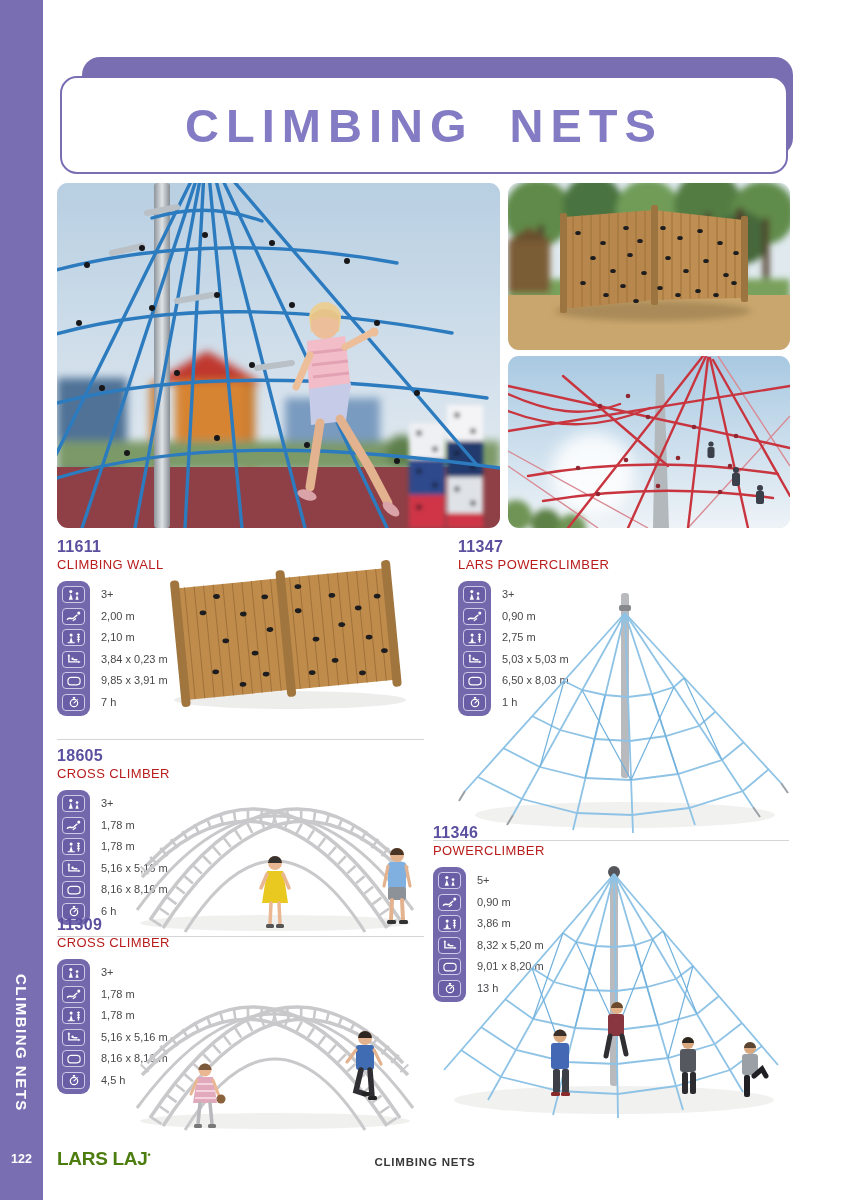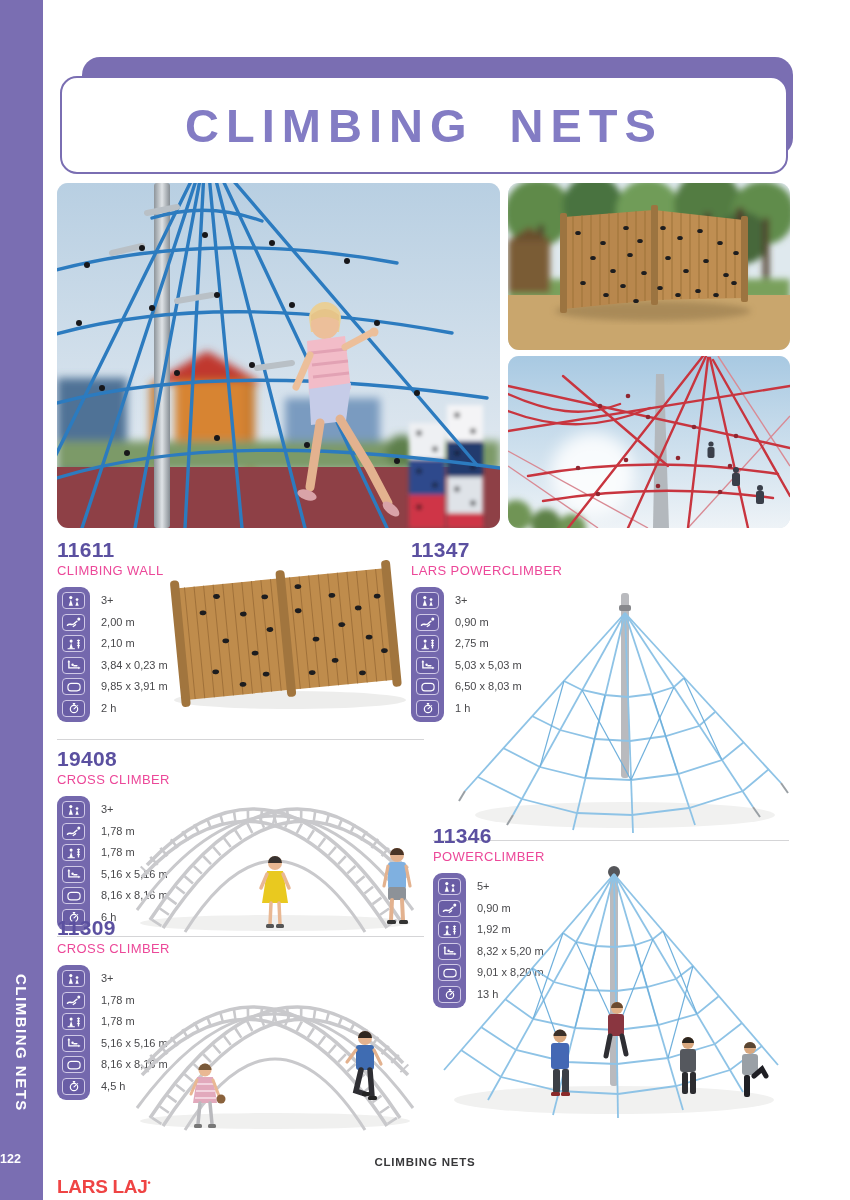--- a/index.html
+++ b/index.html
@@ -7,51 +7,51 @@
     width:850px;height:1200px;position:relative;background:#ffffff;
     font-family:"Liberation Sans","DejaVu Sans",sans-serif;overflow:hidden;
   }
   
   .sidebar{position:absolute;left:0;top:0;width:43px;height:1200px;background:#7a6eb2}
   .side-label{
     position:absolute;left:0;top:968px;width:43px;height:150px;
     display:flex;align-items:center;justify-content:center;
     writing-mode:vertical-rl;color:#fff;font-weight:bold;font-size:15px;letter-spacing:1.5px;
   }
-  .page-num{position:absolute;left:0;top:1152px;width:43px;text-align:left;color:#fff;font-weight:bold;font-size:12.5px}
+  .page-num{position:absolute;left:0;top:1152px;width:43px;text-align:center;color:#fff;font-weight:bold;font-size:12.5px}
   
   .hdr-shadow{position:absolute;left:82px;top:57px;width:711px;height:99px;background:#7a6eb2;border-radius:18px}
   .hdr-box{
     position:absolute;left:60px;top:76px;width:724px;height:94px;background:#fff;
     border:2px solid #7a6eb2;border-radius:17px;display:flex;align-items:center;justify-content:center;
   }
   .hdr-title{color:#837cc4;font-size:47px;font-weight:bold;letter-spacing:7px;word-spacing:16px;white-space:nowrap}
   
   .photo{position:absolute;border-radius:11px;overflow:hidden;background:#dfe7ee}
   #photo1{left:57px;top:183px;width:443px;height:345px}
   #photo2{left:508px;top:183px;width:282px;height:167px}
   #photo3{left:508px;top:356px;width:282px;height:172px}
   .photo svg,.prod-img svg{display:block;width:100%;height:100%}
   
   .product{position:absolute}
-  .prod-id{font-size:21px;font-weight:bold;color:#5b50a0;letter-spacing:.3px}
-  .prod-name{font-size:13px;color:#ec4899;letter-spacing:.4px;margin-top:1px}
+  .prod-id{font-size:16px;font-weight:bold;color:#5b50a0;letter-spacing:.3px}
+  .prod-name{font-size:13px;color:#b91c1c;letter-spacing:.4px;margin-top:1px}
   .specs{display:flex;margin-top:9px}
   .spec-bar{background:#7468ad;border-radius:9px;padding:5px;display:flex;flex-direction:column;gap:4.5px}
   .spec-cell{
     width:23px;height:17px;background:#695da5;border:1.3px solid #cfc8e6;border-radius:4px;
     box-sizing:border-box;display:flex;align-items:center;justify-content:center;
   }
   .spec-cell svg{width:16px;height:12px;display:block}
   .spec-vals{display:flex;flex-direction:column;gap:4.5px;padding:5px 0 0 11px}
   .spec-val{height:17px;line-height:17px;font-size:11px;color:#48484b;white-space:nowrap}
   .prod-img{position:absolute}
   .divider{position:absolute;height:1px;background:#d5d5d7}
   
-  .footer-brand{position:absolute;left:57px;top:1176px;color:#ef4444;font-size:19px;font-weight:bold;letter-spacing:-.3px}
+  .footer-brand{position:absolute;left:57px;top:1148px;color:#4d7c0f;font-size:19px;font-weight:bold;letter-spacing:-.3px}
   .footer-brand .mark{font-size:9px;vertical-align:super}
   .footer-section{position:absolute;left:330px;top:1156px;width:190px;text-align:center;font-size:11.5px;font-weight:bold;color:#38383a;letter-spacing:.8px}
 </style>
 </head>
 <body>
 
 <svg width="0" height="0" style="position:absolute" aria-hidden="true">
   <defs>
     <symbol id="i-age" viewBox="0 0 20 14">
       <circle cx="6" cy="2.7" r="2" fill="#fff"></circle>
@@ -382,21 +382,21 @@
             <use href="#i-time"></use>
           </svg>
         </div>
     </div>
     <div class="spec-vals">
       <div class="spec-val">3+</div>
       <div class="spec-val">2,00 m</div>
       <div class="spec-val">2,10 m</div>
       <div class="spec-val">3,84 x 0,23 m</div>
       <div class="spec-val">9,85 x 3,91 m</div>
-      <div class="spec-val">2 h</div>
+      <div class="spec-val">7 h</div>
     </div>
   </div>
 </div>
 <div class="prod-img" style="left:150px;top:550px;width:270px;height:172px">
 <svg viewBox="0 0 270 172">
   <ellipse cx="140" cy="150" rx="116" ry="9" fill="#ededec"></ellipse>
   <g transform="rotate(-5.5 136 80)">
     <rect x="30" y="28" width="210" height="112" fill="#bf8c4c"></rect>
     <path d="M39 28v112M48.6 28v112M58.2 28v112M67.8 28v112M77.4 28v112M87 28v112M96.6 28v112M106.2 28v112M115.8 28v112M125.4 28v112M135 28v112M144.6 28v112M154.2 28v112M163.8 28v112M173.4 28v112M183 28v112M192.6 28v112M202.2 28v112M211.8 28v112M221.4 28v112M231 28v112" stroke="#a0713a" stroke-width="1"></path>
     <rect x="25" y="20" width="9" height="127" rx="4" fill="#a1753e"></rect>
@@ -423,21 +423,21 @@
           <ellipse cx="218" cy="95" rx="3.4" ry="2.4"></ellipse>
       <ellipse cx="208" cy="130" rx="3.4" ry="2.4"></ellipse>
           <ellipse cx="230" cy="55" rx="3.4" ry="2.4"></ellipse>
           <ellipse cx="232" cy="110" rx="3.4" ry="2.4"></ellipse>
       <ellipse cx="70" cy="40" rx="3.4" ry="2.4"></ellipse>
     </g>
   </g>
 </svg>
 </div>
 
-<div class="product" style="left:411px;top:538px">
+<div class="product" style="left:458px;top:538px">
   <div class="prod-id">11347</div>
   <div class="prod-name">LARS POWERCLIMBER</div>
   <div class="specs">
     <div class="spec-bar">
       <div class="spec-cell">
           <svg>
             <use href="#i-age"></use>
           </svg>
         </div>
       <div class="spec-cell">
@@ -509,21 +509,21 @@
           <path d="M58 232 L52 242"></path>
           <path d="M298 224 L305 234"></path>
     </g>
   </g>
 </svg>
 </div>
 
 <div class="divider" style="left:57px;top:739px;width:367px"></div>
 
 <div class="product" style="left:57px;top:747px">
-  <div class="prod-id">19408</div>
+  <div class="prod-id">18605</div>
   <div class="prod-name">CROSS CLIMBER</div>
   <div class="specs">
     <div class="spec-bar">
       <div class="spec-cell">
           <svg>
             <use href="#i-age"></use>
           </svg>
         </div>
       <div class="spec-cell">
           <svg>
@@ -630,21 +630,21 @@
         </div>
       <div class="spec-cell">
           <svg>
             <use href="#i-time"></use>
           </svg>
         </div>
     </div>
     <div class="spec-vals">
       <div class="spec-val">5+</div>
       <div class="spec-val">0,90 m</div>
-      <div class="spec-val">1,92 m</div>
+      <div class="spec-val">3,86 m</div>
       <div class="spec-val">8,32 x 5,20 m</div>
       <div class="spec-val">9,01 x 8,20 m</div>
       <div class="spec-val">13 h</div>
     </div>
   </div>
 </div>
 <div class="prod-img" style="left:438px;top:860px;width:352px;height:275px">
 <svg viewBox="0 0 352 275">
   <ellipse cx="176" cy="240" rx="160" ry="14" fill="#f1f1f0"></ellipse>
   <g>

